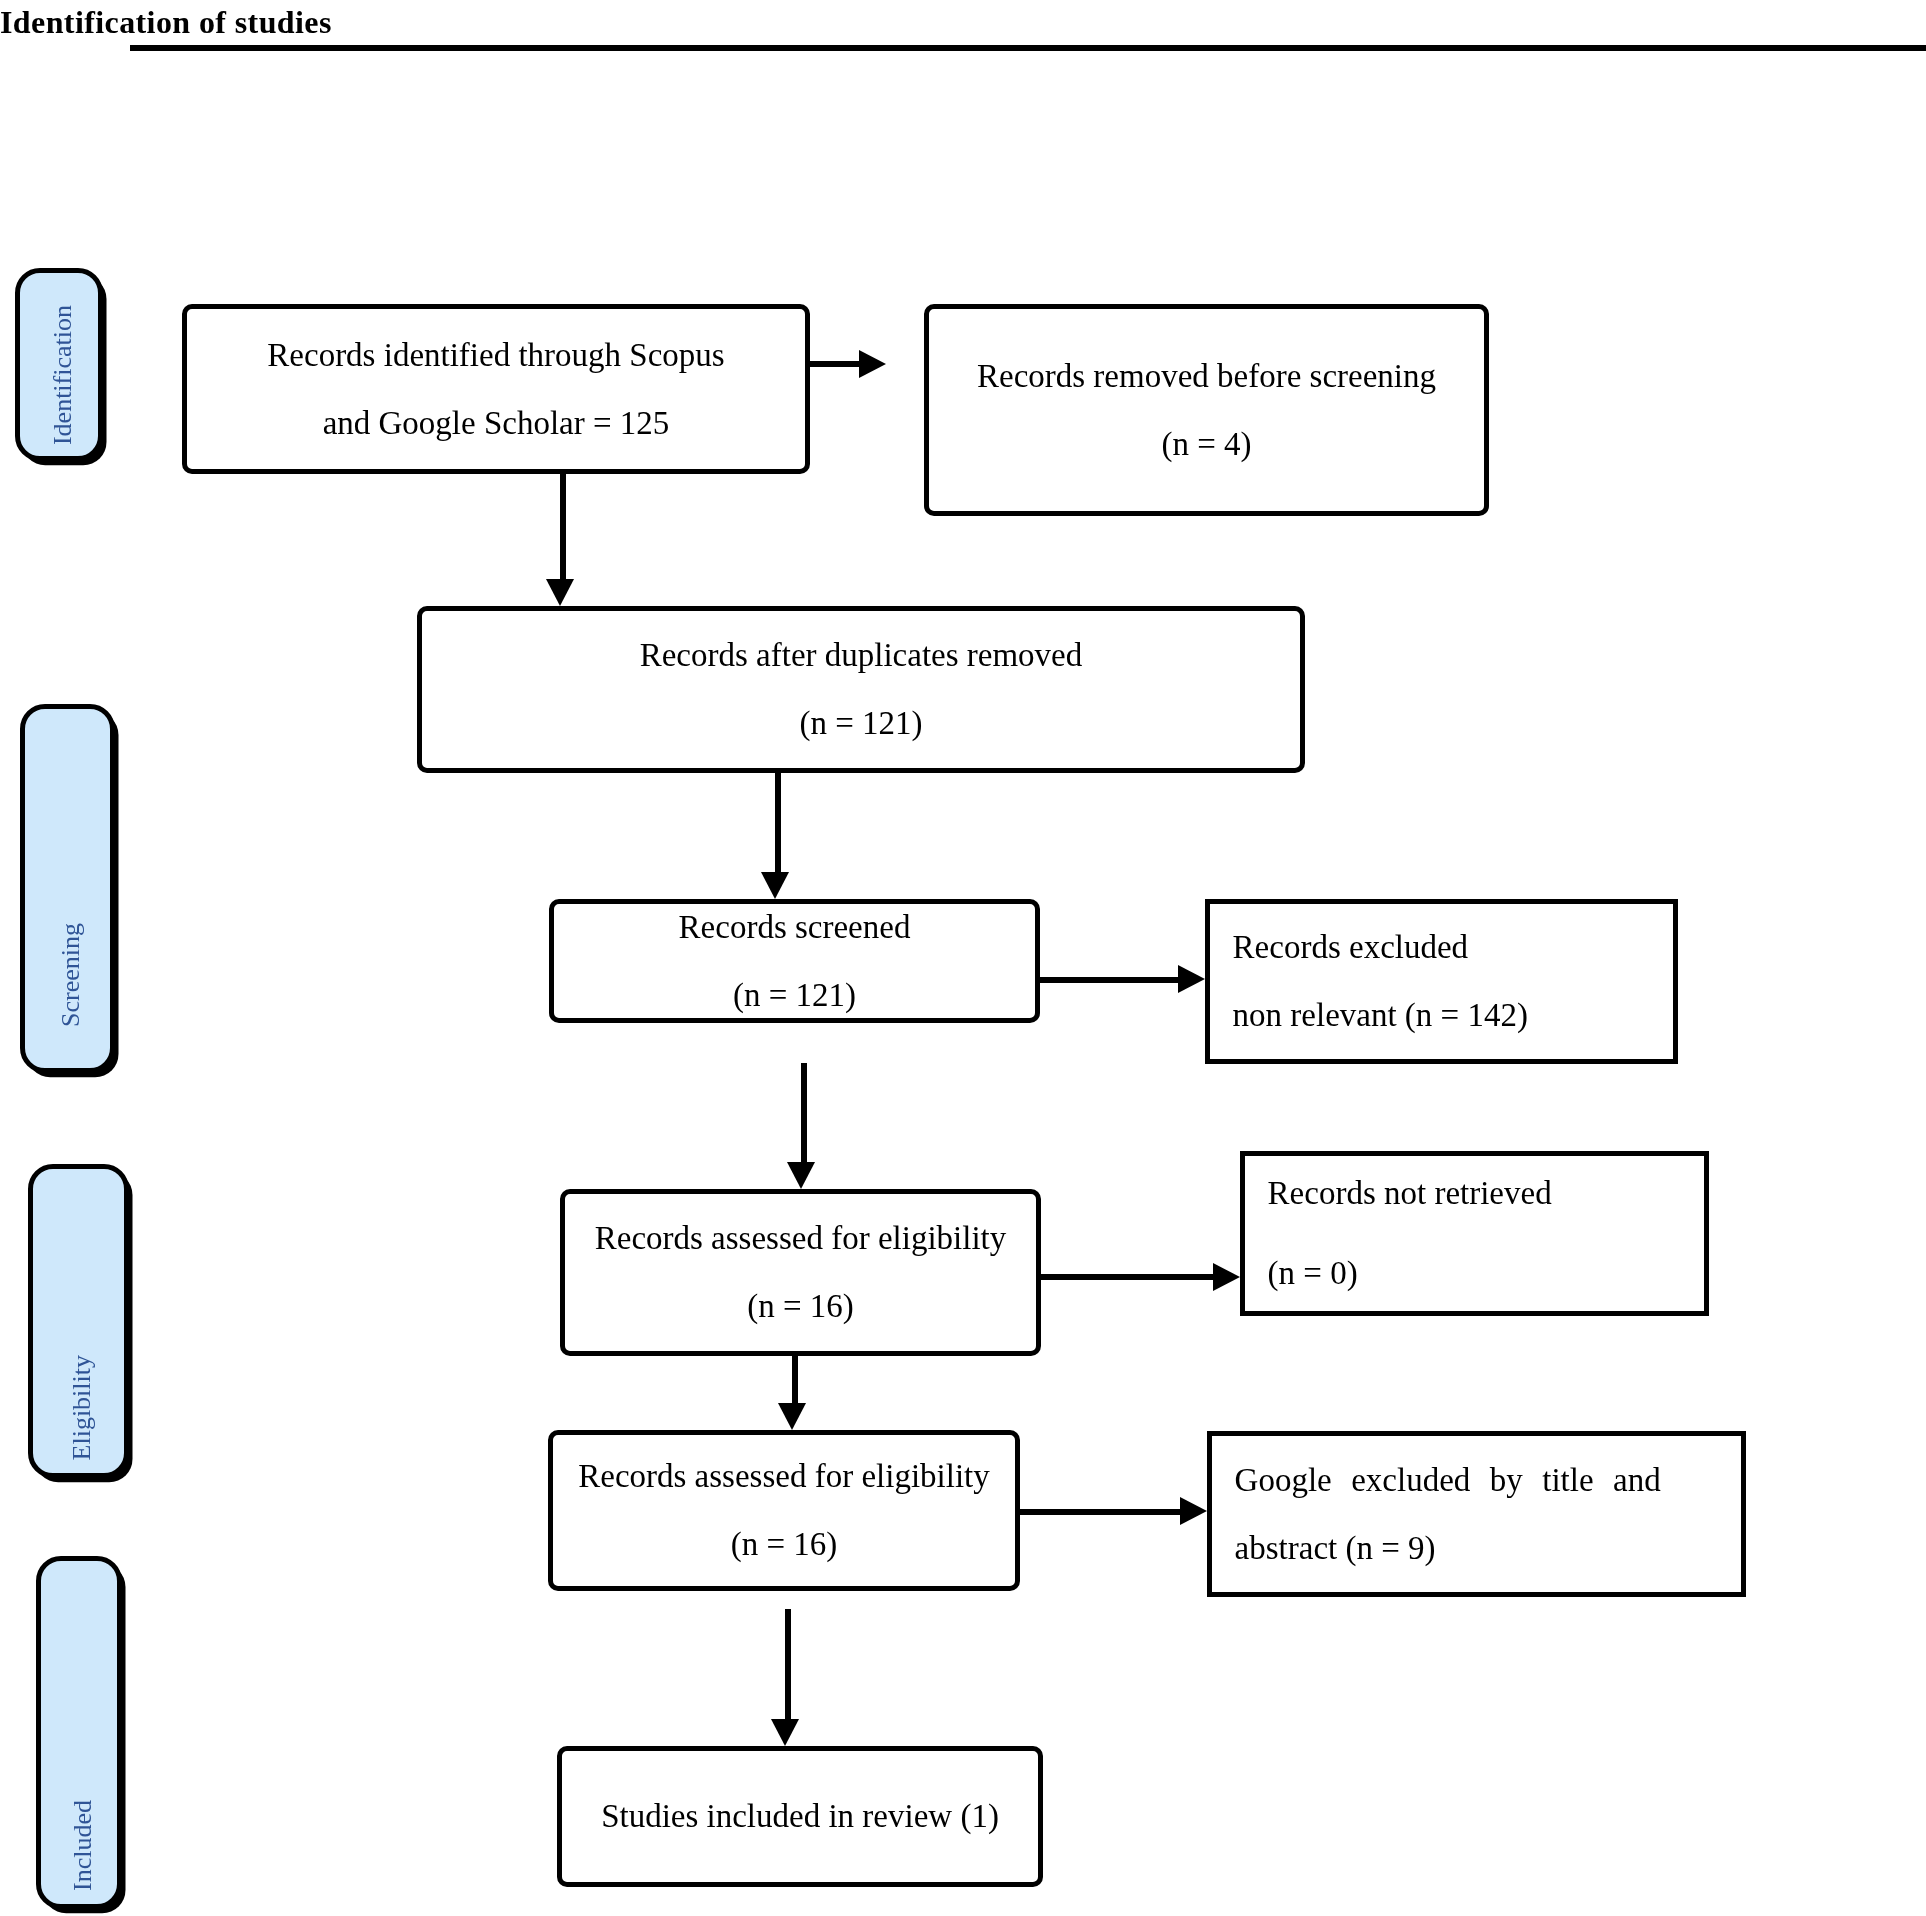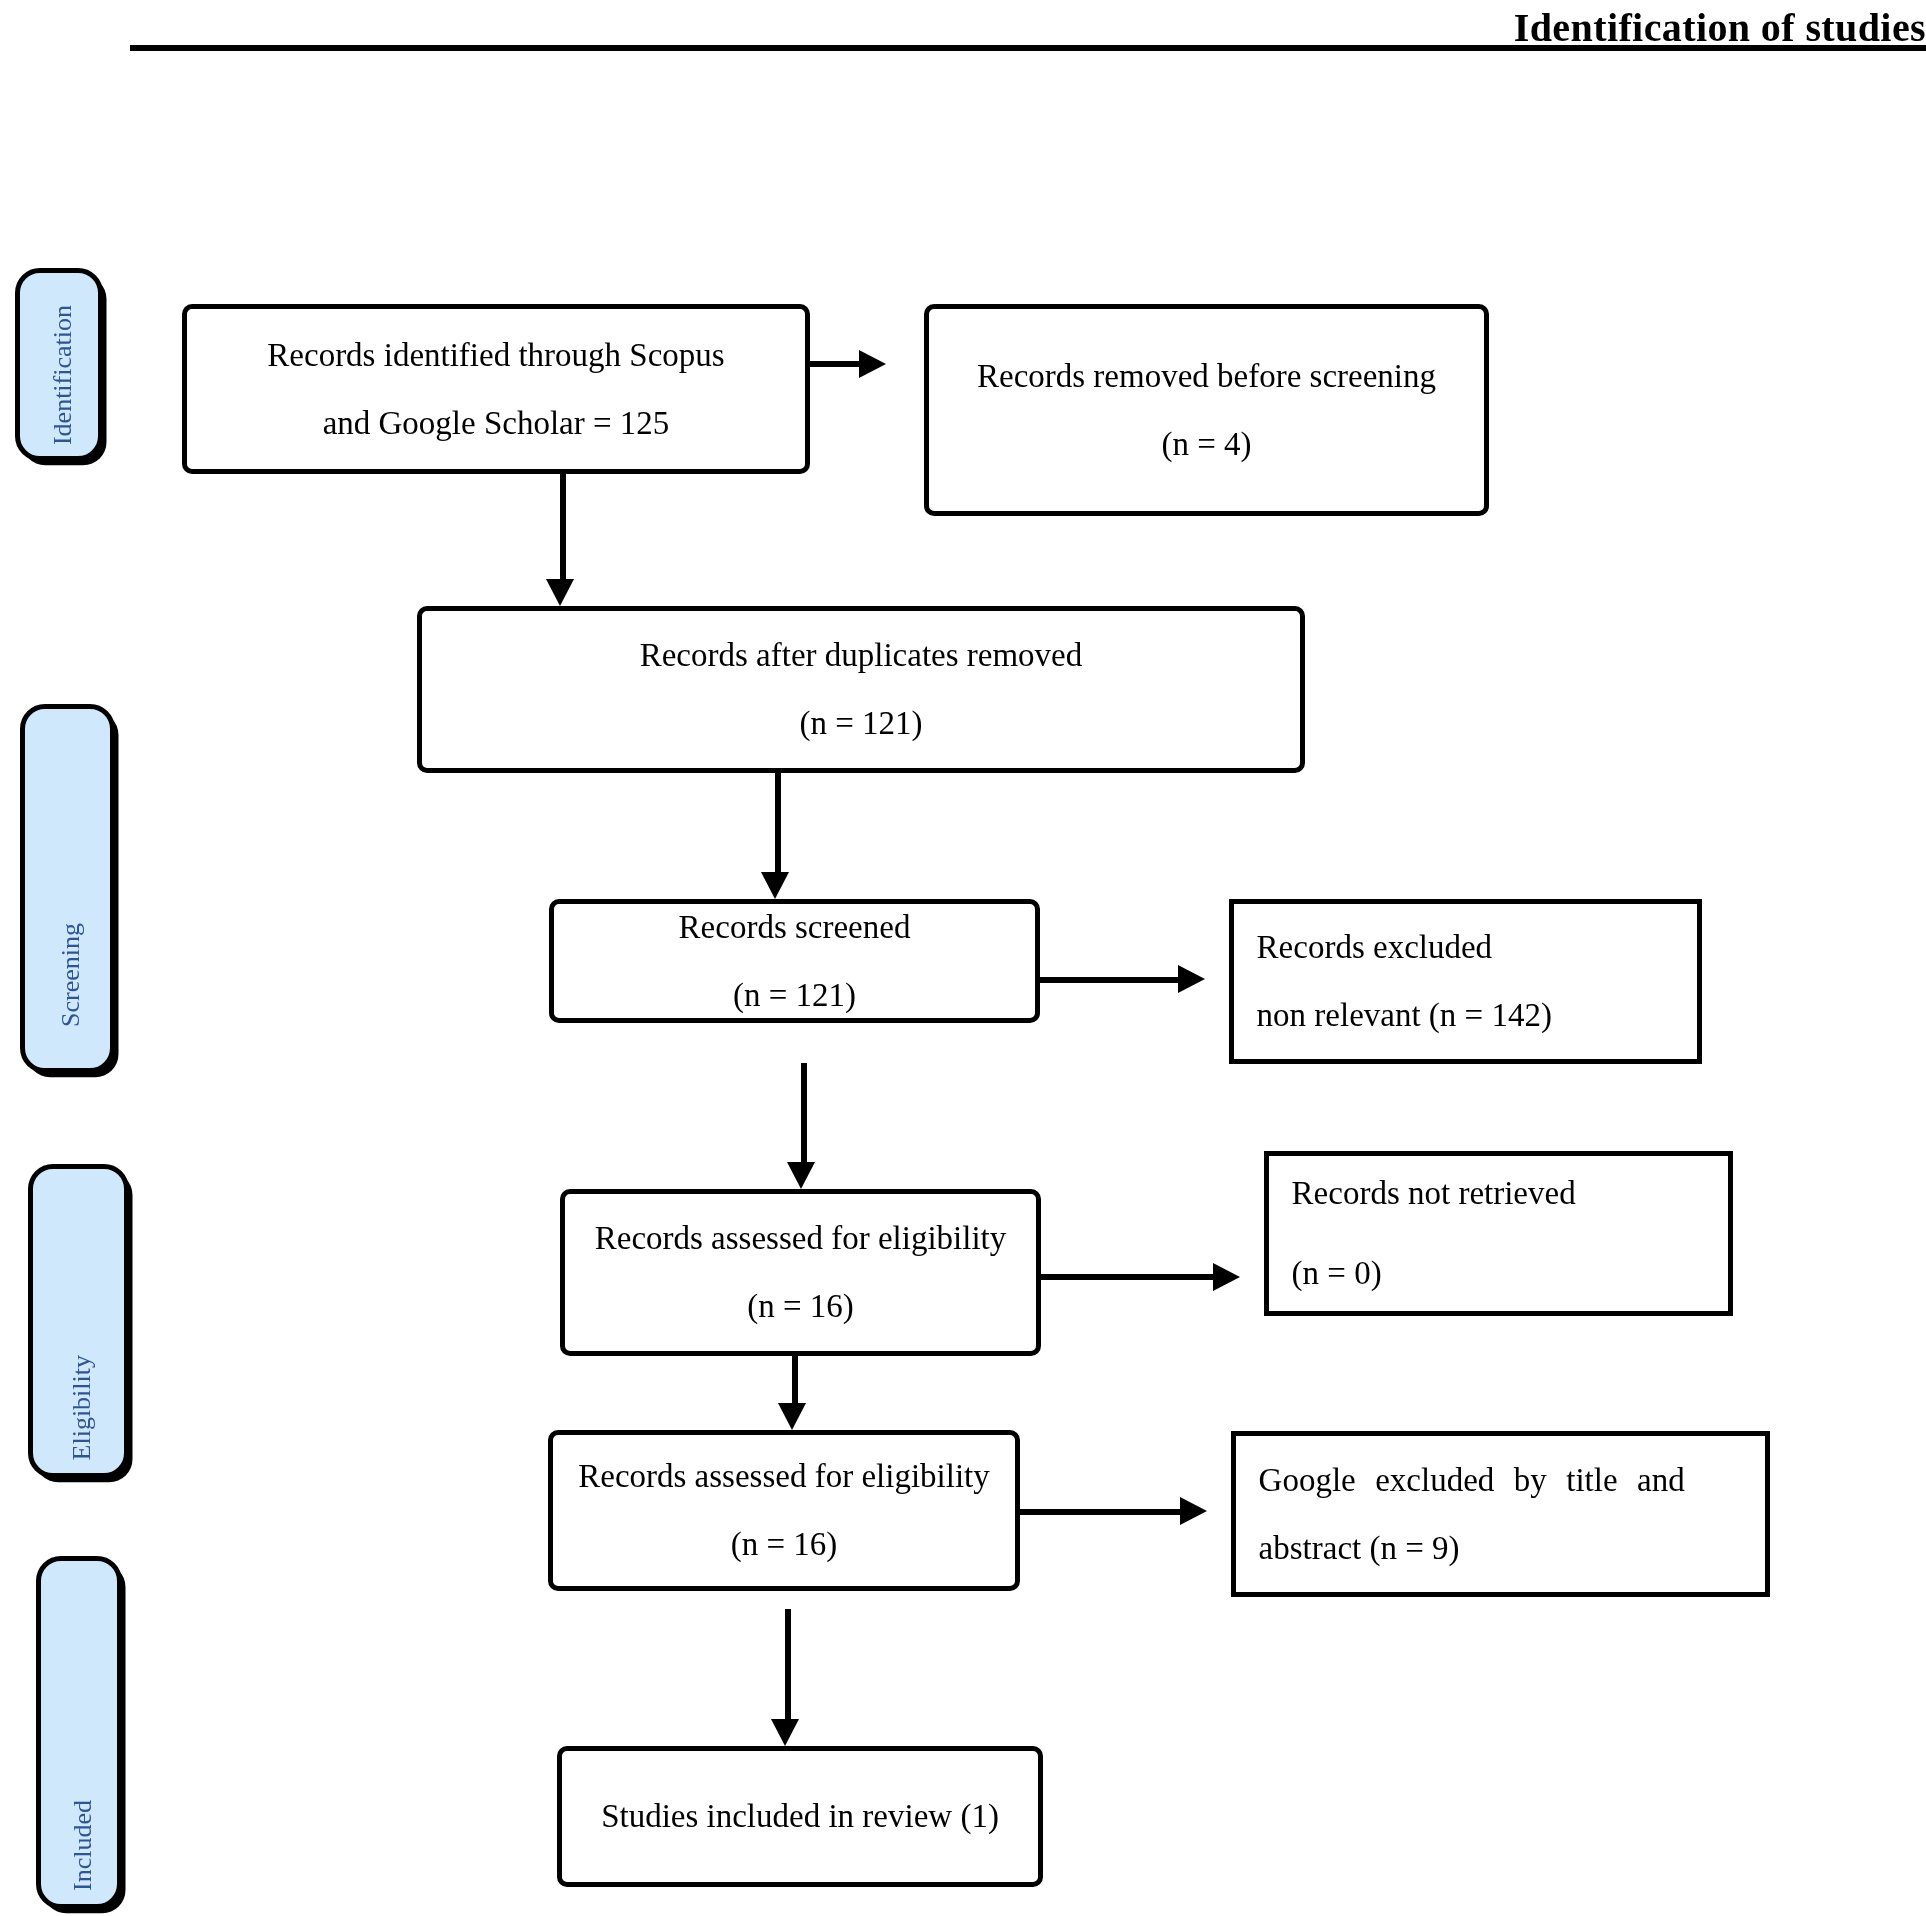--- a/index.html
+++ b/index.html
@@ -10,22 +10,22 @@
     background: #ffffff;
     font-family: "Liberation Serif", serif;
     color: #000000;
     overflow: hidden;
   }
 
   .title {
     position: absolute;
     left: 0; top: 4.3px;
     width: 100%;
-    text-align: right;
-    font-size: 40px;
+    text-align: left;
+    font-size: 32px;
     font-weight: bold;
     letter-spacing: 0.4px;
   }
   .title-underline {
     position: absolute;
     left: 130px; top: 45px;
     width: 1796px; height: 6px;
     background: #000;
   }
 
@@ -56,21 +56,21 @@
     background: #ffffff;
     border: 5.6px solid #000;
     box-sizing: border-box;
     display: flex;
     flex-direction: column;
     justify-content: center;
     font-size: 33px;
     line-height: 1.05;
   }
   .fbox.centered { align-items: center; text-align: center; border-radius: 10px; }
-  .fbox.leftal   { align-items: flex-start; text-align: right; padding-left: 22.6px; margin-left: 24px; }
+  .fbox.leftal   { align-items: flex-start; text-align: right; padding-left: 22.6px; }
   .box-line { white-space: nowrap; }
   .box-line + .box-line { margin-top: 33px; }
   .wide-words { word-spacing: 0.34em; }
 
   
   .hline, .vline { position: absolute; background: #000; }
   .hline { height: 5.6px; }
   .vline { width: 5.6px; }
   .head-right {
     position: absolute; width: 0; height: 0;

